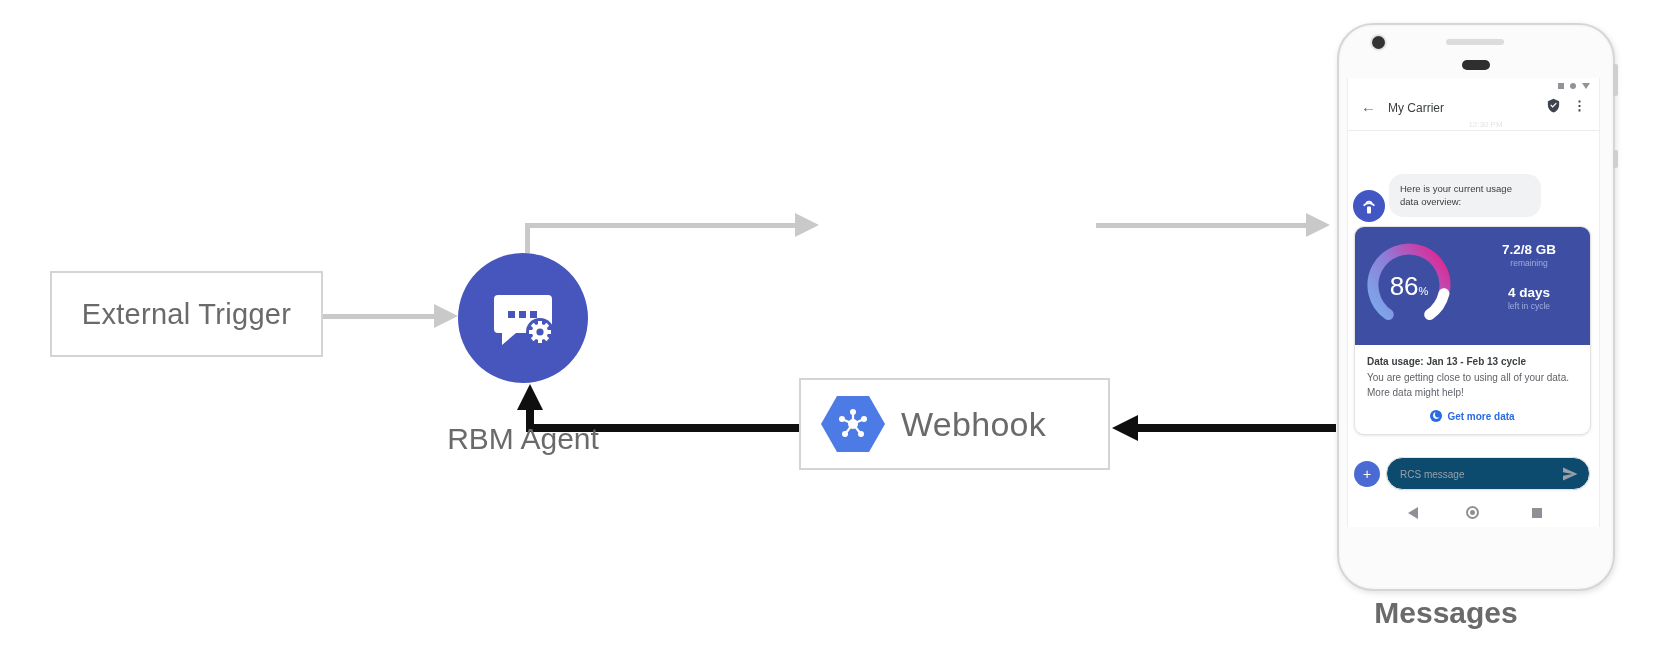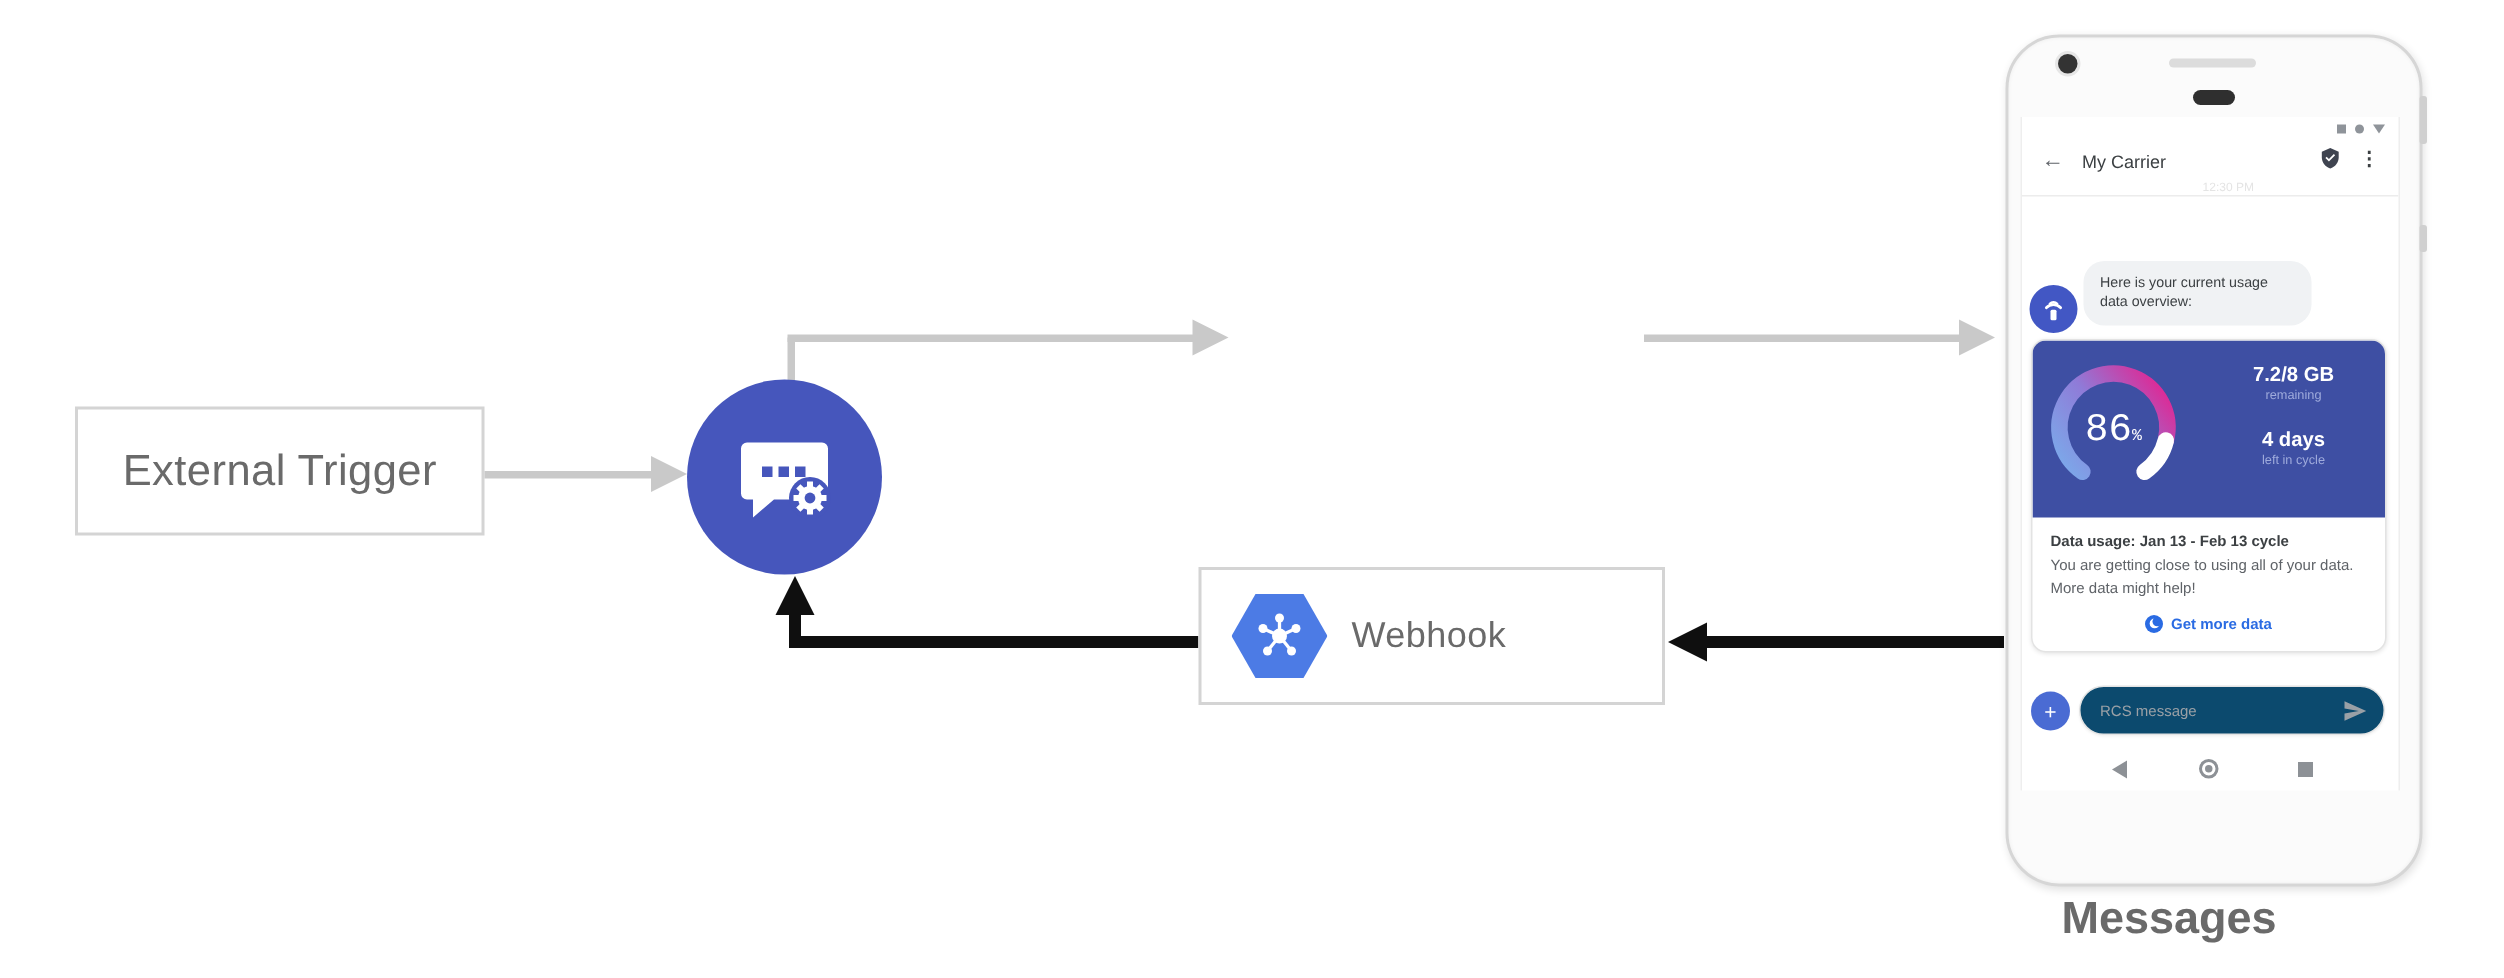--- a/index.html
+++ b/index.html
@@ -8,21 +8,21 @@
   .stage { position:relative; width:1669px; height:652px; background:#fff; overflow:hidden; }
 
   
   .dbox { position:absolute; border:2px solid #d4d4d4; background:#fff; display:flex; align-items:center; }
   .dlabel { font-weight:300; color:#6a6a6a; letter-spacing:.3px; }
   .box-external { left:50px; top:271px; width:273px; height:86px; justify-content:center; }
   .box-external .dlabel { font-size:29px; }
   .box-api { left:821px; top:178px; width:275px; height:92px; padding-left:22px; gap:18px; }
   .box-api .dlabel { font-size:33px; }
   .box-webhook { left:799px; top:378px; width:311px; height:92px; padding-left:20px; gap:16px; }
-  .box-webhook .dlabel { font-size:24px; }
+  .box-webhook .dlabel { font-size:34px; }
 
   .floating-label { position:absolute; text-align:center; font-weight:300; color:#6a6a6a; }
   .label-agent { left:413px; top:422px; width:220px; font-size:30px; }
   .label-messages { left:1326px; top:596px; width:240px; font-size:30px;font-weight:bold; }
 
   
   .gline { position:absolute; background:#c9c9c9; }
   .ghead-r { position:absolute; width:0; height:0; border-top:12px solid transparent; border-bottom:12px solid transparent; border-left:24px solid #c9c9c9; }
   .bline { position:absolute; background:#0f0f0f; }
   .bhead-l { position:absolute; width:0; height:0; border-top:13px solid transparent; border-bottom:13px solid transparent; border-right:26px solid #0f0f0f; }
@@ -63,21 +63,21 @@
   .kebab { position:absolute; right:13px; top:6px; font-size:13px; font-weight:bold; color:#3c4043; letter-spacing:0; }
   .appbar-divider { position:absolute; top:52px; left:0; width:100%; height:1px; background:#ececec; }
   .timestamp { position:absolute; top:42px; left:12px; width:100%; text-align:center; font-size:8px; color:#e4e4e4; }
 
   .avatar { position:absolute; left:5px; top:112px; width:32px; height:32px; border-radius:50%; background:#4257C4; display:flex; align-items:center; justify-content:center; }
   .bubble { position:absolute; left:41px; top:96px; max-width:152px; background:#f0f2f4; border-radius:14px; padding:8px 11px; font-size:9.5px; line-height:1.4; color:#3c4043; }
 
   .usage-card { position:absolute; left:6px; top:148px; width:237px; background:#fff; border:1px solid #e3e3e3; border-radius:10px; overflow:hidden; box-shadow:0 1px 3px rgba(0,0,0,.10); }
   .uc-header { position:relative; height:118px; background:#3E4FA3; }
   .gauge-wrap { position:absolute; left:6px; top:8px; width:100px; height:100px; }
-  .gauge-center { position:absolute; left:6px; top:44px; width:96px; text-align:center; color:#fff; font-weight:300;font-family:Liberation Mono, monospace; }
+  .gauge-center { position:absolute; left:6px; top:44px; width:96px; text-align:center; color:#fff; font-weight:300; }
   .gauge-center .pct-num { font-size:26px; }
   .gauge-center .pct-sym { font-size:11px; }
   .uc-right { position:absolute; left:118px; top:15px; width:112px; text-align:center; color:#fff; }
   .uc-big { font-size:13.5px; font-weight:bold; }
   .uc-sub { font-size:8.5px; color:#9FABDC; margin-top:1px; }
   .uc-gap { height:17px; }
   .uc-body { padding:11px 12px 10px; }
   .uc-title { font-size:10px; font-weight:bold; color:#3c4043; }
   .uc-desc { font-size:10px; color:#5f6368; line-height:1.45; margin-top:4px; }
   .uc-cta { margin-top:10px; margin-bottom:2px; display:flex; justify-content:center; align-items:center; gap:5px; color:#2A6BE3; font-size:10px; font-weight:bold; cursor:pointer; }
@@ -140,20 +140,21 @@
               <rect x="-2" y="5" width="4" height="6"></rect>
               <rect x="-11" y="-2" width="6" height="4"></rect>
               <rect x="5" y="-2" width="6" height="4"></rect>
             </g>
           </g>
         </g>
         <circle r="3.6" fill="#4656BC"></circle>
       </g>
     </svg>
   </div>
+  <div class="floating-label label-agent">RBM Agent</div>
 
 
   <div class="dbox box-webhook">
     <div class="hexagon">
       <svg width="40" height="40" viewBox="0 0 40 40">
         <g stroke="#ffffff" stroke-width="2.2">
           <line x1="20" y1="20" x2="20" y2="8"></line>
           <line x1="20" y1="20" x2="31" y2="15"></line>
           <line x1="20" y1="20" x2="28" y2="30"></line>
           <line x1="20" y1="20" x2="12" y2="30"></line>

